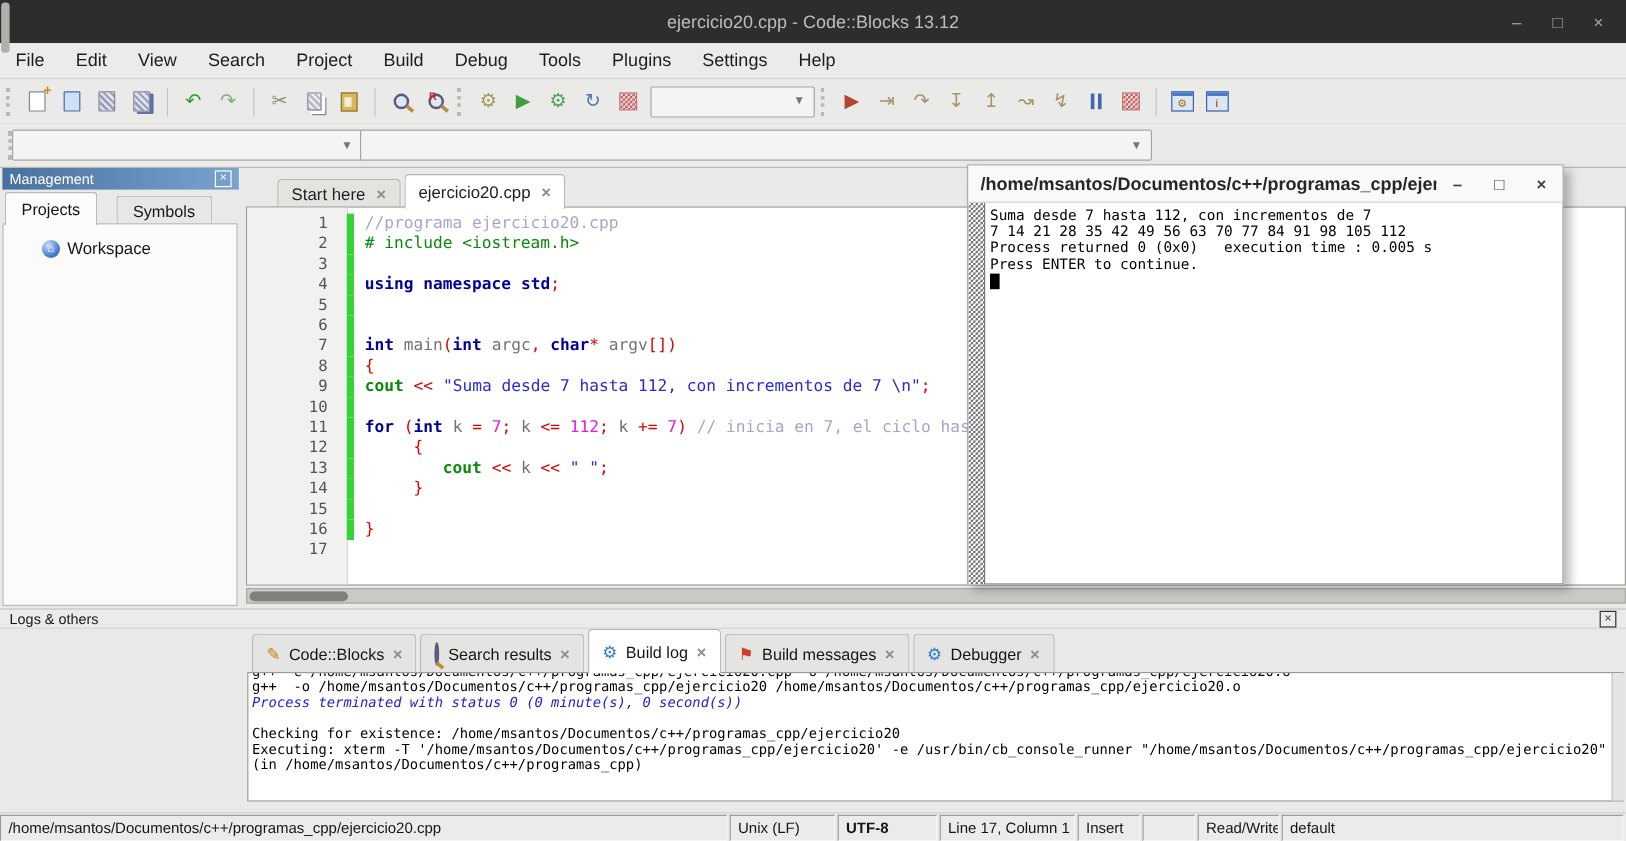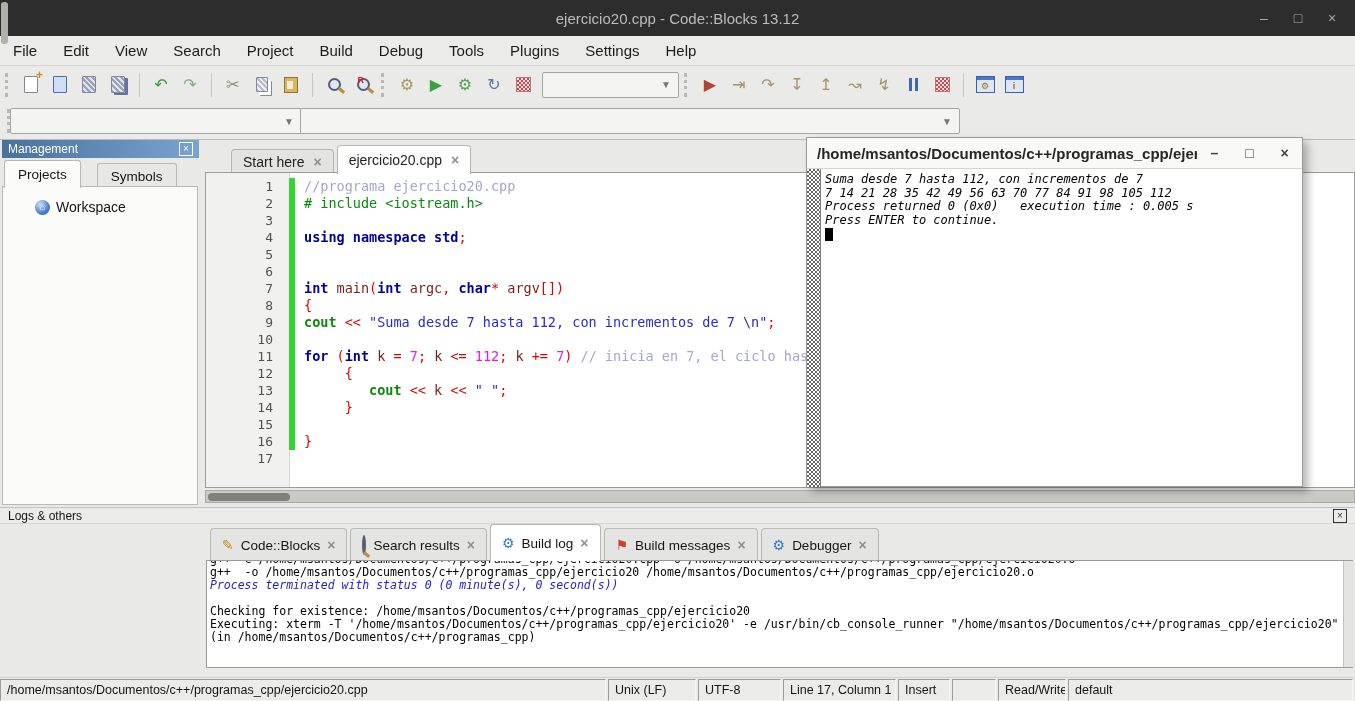--- a/index.html
+++ b/index.html
@@ -64,30 +64,30 @@
   .cnum{width:67px;text-align:right;padding-right:16px;color:#525252;font-size:13px;flex:0 0 auto;}
   .cbar{width:6px;margin-right:9px;flex:0 0 auto;}
   .cbar.on{background:#35d435;}
   .tk-cm{color:#a6a6cc;}
   .tk-pp{color:#0a8a0a;}
   .tk-kw{color:#00009c;font-weight:bold;}
   .tk-uk{color:#0a8a0a;font-weight:bold;}
   .tk-st{color:#2a2ad0;}
   .tk-nu{color:#e818e8;}
   .tk-op{color:#dd0000;}
-  .tk-pl{color:#7f1d1d;}
+  .tk-pl{color:#737373;}
   #hscroll{left:205px;top:490px;width:1150px;height:13px;background:#c9c9c6;border:1px solid #a9a9a6;box-sizing:border-box;}
   #hthumb{position:absolute;left:2px;top:2px;width:82px;height:8px;background:#80807d;border-radius:4px;}
 
   
   #terminal{left:806px;top:137px;width:497px;height:350px;background:#fff;border:1px solid #9a9a98;box-shadow:5px 5px 8px rgba(0,0,0,.28);z-index:40;box-sizing:border-box;}
   #term-bar{height:30px;background:#f9f9f7;border-bottom:1px solid #d5d5d2;display:flex;align-items:center;}
   #term-title{flex:1;font-weight:bold;font-size:15px;color:#262626;padding-left:10px;white-space:nowrap;overflow:hidden;}
   .termbtn{width:35px;text-align:center;color:#444;font-size:14px;font-weight:bold;}
-  #term-content{position:relative;height:318px;font-style:italic;}
+  #term-content{position:relative;height:318px;}
   #xscroll{position:absolute;left:0;top:0;bottom:0;width:13px;border-right:1px solid #777;background-image:linear-gradient(45deg,#666 25%,transparent 25%,transparent 75%,#666 75%),linear-gradient(45deg,#666 25%,transparent 25%,transparent 75%,#666 75%);background-size:4px 4px;background-position:0 0,2px 2px;background-color:#fff;}
   #tlines{margin-left:18px;padding-top:4px;font-family:"DejaVu Sans Mono",monospace;font-size:12px;line-height:13.5px;color:#000;}
   .tline{white-space:pre;}
   #tcursor{width:8px;height:13px;background:#000;margin-top:1px;}
 
   
   #logs-hdr{left:0;top:507px;width:1355px;height:17px;background:#ebebe9;border-top:1px solid #c2c2bf;border-bottom:1px solid #d6d6d3;font-size:12px;display:flex;align-items:center;padding-left:8px;box-sizing:border-box;}
   #logs-hdr .closebox{color:#333;margin-right:8px;}
   #log-tabs{left:210px;top:524px;height:36px;display:flex;}
   .ltab{display:flex;align-items:center;gap:7px;padding:0 11px;height:32px;margin-top:4px;background:#e4e4e2;border:1px solid #b9b9b6;border-bottom:none;border-radius:4px 4px 0 0;font-size:13.5px;margin-right:3px;}
@@ -382,21 +382,21 @@
       <div class="ll "></div>
       <div class="ll ">Checking for existence: /home/msantos/Documentos/c++/programas_cpp/ejercicio20</div>
       <div class="ll ">Executing: xterm -T '/home/msantos/Documentos/c++/programas_cpp/ejercicio20' -e /usr/bin/cb_console_runner "/home/msantos/Documentos/c++/programas_cpp/ejercicio20" (in /home/msantos/Documentos/c++/programas_cpp)</div>
     </div>
   <div id="logvscroll" class="abs"></div>
   <div id="logvthumb" class="abs"></div>
 
   <div id="statusbar" class="abs">
       <div class="scell" style="flex: 1 1 0%;">/home/msantos/Documentos/c++/programas_cpp/ejercicio20.cpp</div>
       <div class="scell" style="width: 88px;">Unix (LF)</div>
-      <div class="scell" style="width: 83px;">UTF-8</div>
+      <div class="scell" style="width: 83px; font-weight: bold;">UTF-8</div>
       <div class="scell" style="width: 113px;">Line 17, Column 1</div>
       <div class="scell" style="width: 52px;">Insert</div>
       <div class="scell" style="width: 44px;"></div>
       <div class="scell" style="width: 68px;">Read/Write</div>
       <div class="scell" style="width: 285px;">default</div>
     </div>
 
 </div>
 
 </body></html>

